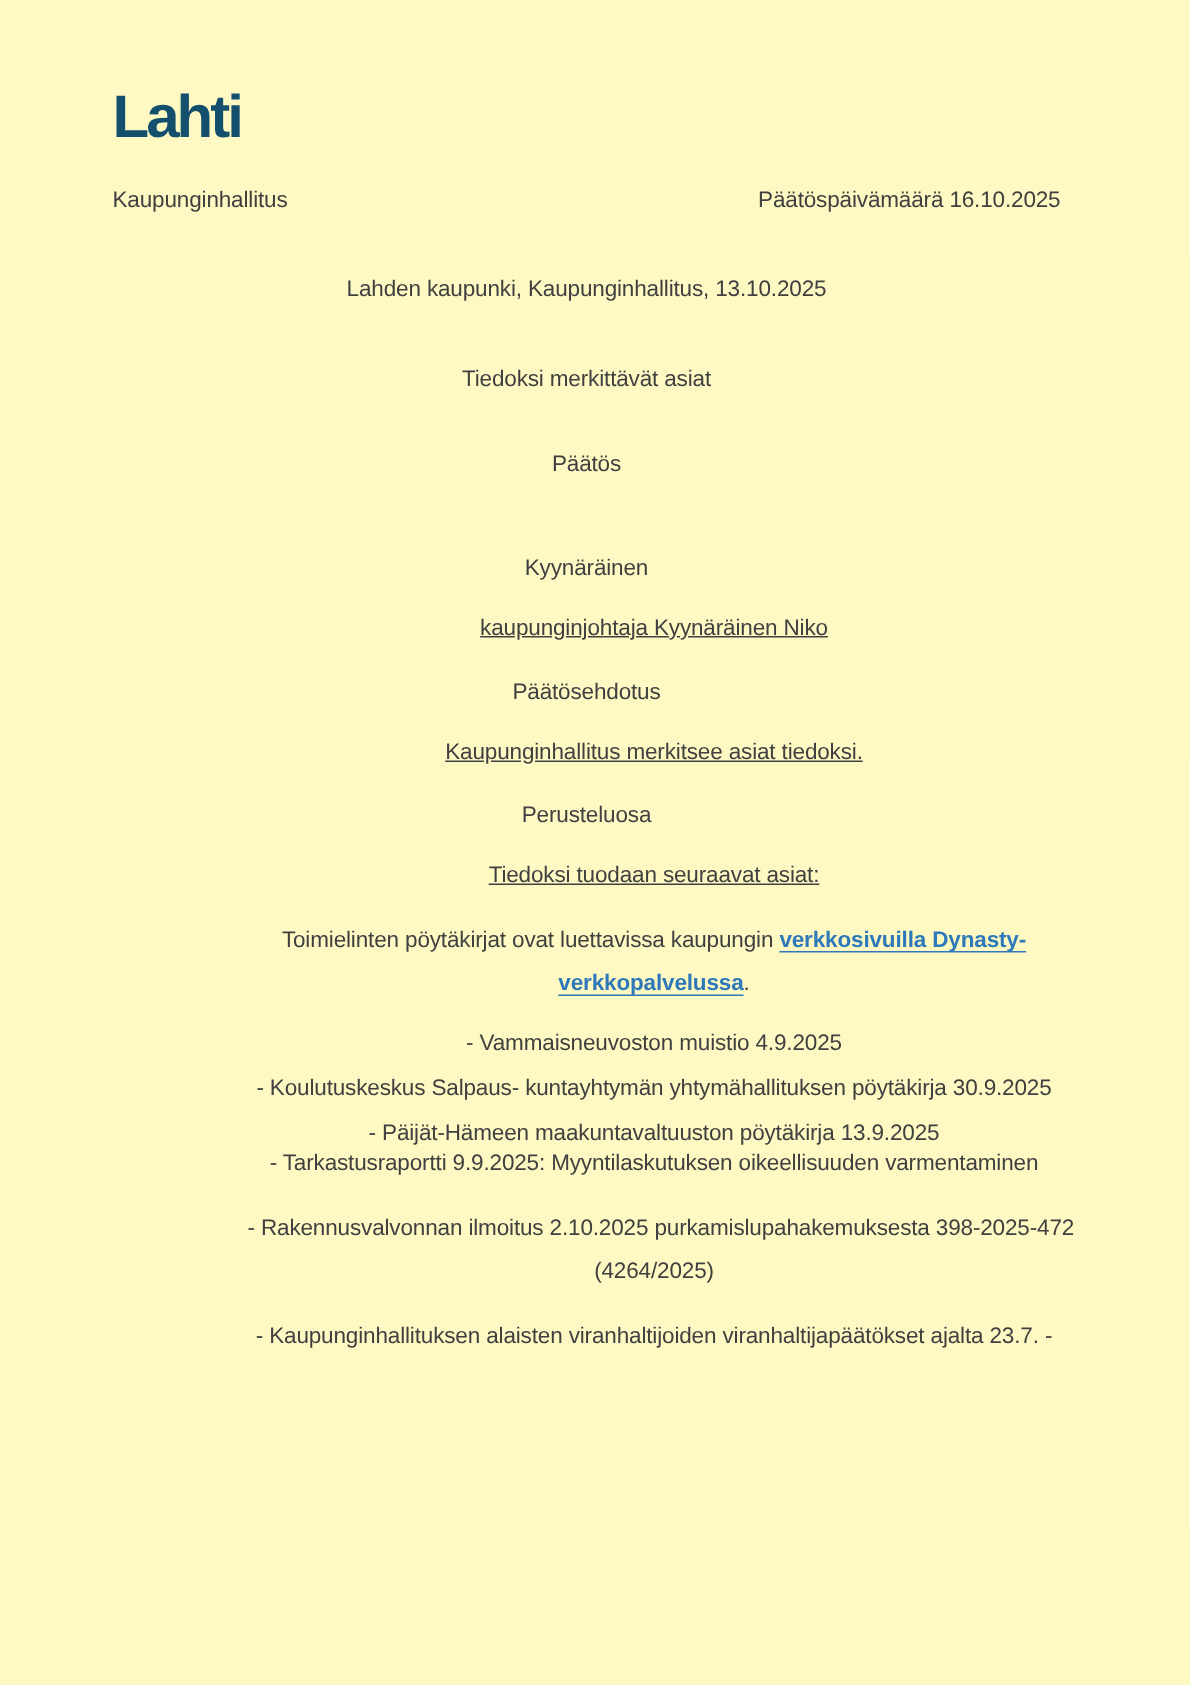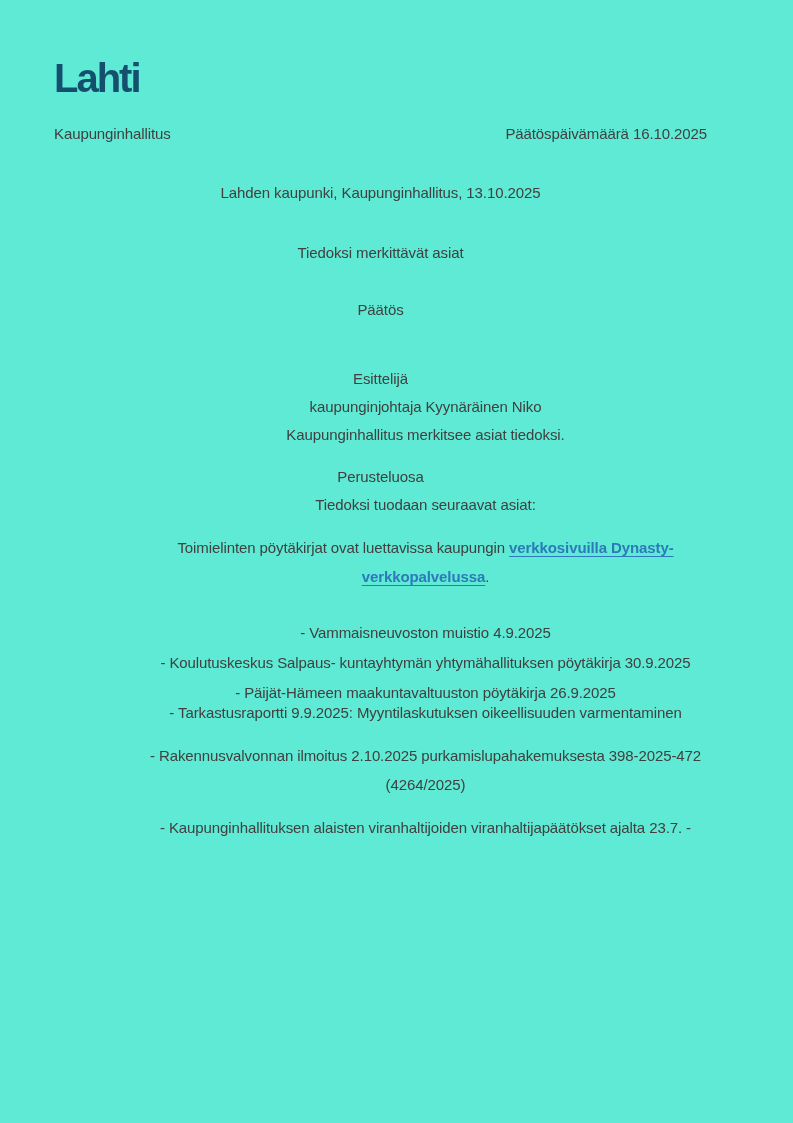--- a/index.html
+++ b/index.html
@@ -5,28 +5,28 @@
   :root{
     --brand:#14506e;
     --link:#2e79b9;
     --text:#404040;
   }
   html,body{margin:0;padding:0;background:#ffffff;}
   .page{
     position:relative;
     width:793px;
     height:1123px;
-    background:#5eead4;
+    background:#fef9c3;
     overflow:hidden;
     font-family:"Liberation Sans", sans-serif;
     font-size:15px;
     letter-spacing:-0.1px;
     color:var(--text);
     box-sizing:border-box;
-    padding:56px 86px 0 54px;
+    padding:56px 86px 0 75px;
   }
   .line{
     line-height:20px;
     white-space:nowrap;
     text-align:center;
   }
   .logo{
     font-size:40px;
     line-height:44px;
     font-weight:bold;
@@ -40,62 +40,63 @@
   }
   .indent{margin-left:90px;}
   a.doclink{
     color:var(--link);
     text-decoration:underline;
     text-underline-offset:3px;
     cursor:pointer;
     font-weight:bold;
   }
   
-  .m8{margin-top:8px;}  .m9{margin-top:9px;}   .m10{margin-top:10px;}
+  .m8{margin-top:20px;text-decoration:underline;}  .m9{margin-top:9px;}   .m10{margin-top:10px;}
   .m22{margin-top:22px;}.m23{margin-top:23px;} .m24{margin-top:24px;}
-  .m36{margin-top:36px;}.m37{margin-top:37px;} .m38{}
+  .m36{margin-top:20px;}.m37{margin-top:37px;} .m38{}
   .m39{margin-top:39px;}.m40{margin-top:40px;} .m49{margin-top:49px;}
 </style>
 </head>
 <body>
 
 <div class="page">
 
   <div class="logo">Lahti</div>
 
   <div class="header-row m24">
     <span class="line">Kaupunginhallitus</span>
     <span class="line">Päätöspäivämäärä 16.10.2025</span>
   </div>
 
   <div class="line m39">Lahden kaupunki, Kaupunginhallitus, 13.10.2025</div>
 
   <div class="line m40">Tiedoksi merkittävät asiat</div>
 
   <div class="line m37">Päätös</div>
 
-  <div class="line m49">Esittelijä</div>
+  <div class="line m49">Kyynäräinen</div>
   <div class="line indent m8">kaupunginjohtaja Kyynäräinen Niko</div>
 
+  <div class="line m23">Päätösehdotus</div>
   <div class="line indent m8">Kaupunginhallitus merkitsee asiat tiedoksi.</div>
 
   <div class="line m22">Perusteluosa</div>
   <div class="line indent m8">Tiedoksi tuodaan seuraavat asiat:</div>
 
 
   <div class="line indent m23">
     <span>Toimielinten pöytäkirjat ovat luettavissa kaupungin </span><a class="doclink">verkkosivuilla Dynasty-</a>
   </div>
   <div class="line indent m9">
     <a class="doclink">verkkopalvelussa</a><span>.</span>
   </div>
 
   <div class="line indent m36">- Vammaisneuvoston muistio 4.9.2025</div>
   <div class="line indent m10">- Koulutuskeskus Salpaus- kuntayhtymän yhtymähallituksen pöytäkirja 30.9.2025</div>
-  <div class="line indent m10">- Päijät-Hämeen maakuntavaltuuston pöytäkirja 26.9.2025</div>
+  <div class="line indent m10">- Päijät-Hämeen maakuntavaltuuston pöytäkirja 13.9.2025</div>
 
   <div class="line indent m38">- Tarkastusraportti 9.9.2025: Myyntilaskutuksen oikeellisuuden varmentaminen</div>
 
   <div class="line indent m23">- Rakennusvalvonnan ilmoitus 2.10.2025 purkamislupahakemuksesta 398-2025-472</div>
   <div class="line indent m9">(4264/2025)</div>
 
   <div class="line indent m23">- Kaupunginhallituksen alaisten viranhaltijoiden viranhaltijapäätökset ajalta 23.7. -</div>
 
 </div>
 

